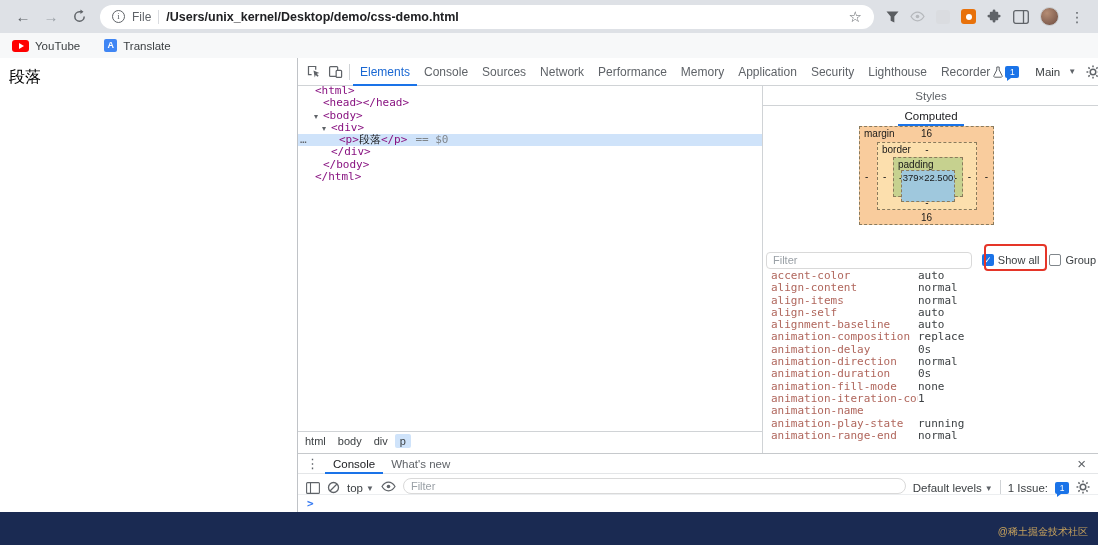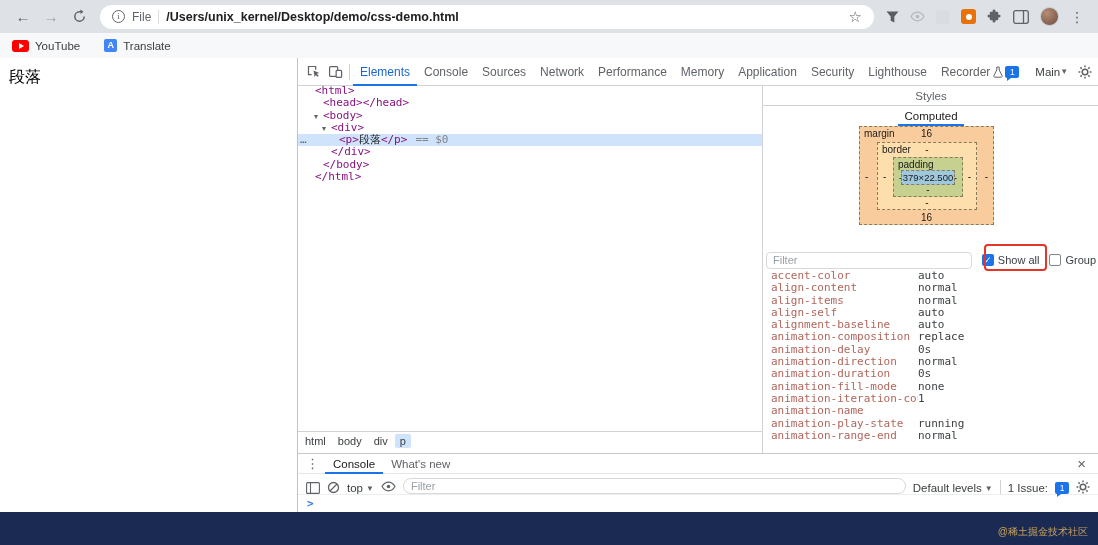--- a/index.html
+++ b/index.html
@@ -38,21 +38,21 @@
 
   
   .dt-tabbar{position:absolute;left:0;top:0;width:100%;height:28px;display:flex;align-items:center;border-bottom:1px solid #d0d3d6;padding:0 4px;}
   .dt-icon{width:22px;height:22px;display:flex;align-items:center;justify-content:center;flex:0 0 auto;}
   .dt-sep{width:1px;height:16px;background:#d0d3d6;margin:0 3px;flex:0 0 auto;}
   .dt-tab{padding:0 7px;height:28px;line-height:28px;font-size:12px;color:#5f6368;white-space:nowrap;flex:0 0 auto;}
   .dt-tab.active{color:#1967d2;box-shadow:inset 0 -2px 0 #1a73e8;}
   .flask{margin-left:-4px;margin-right:2px;display:flex;align-items:center;}
   .issue-bubble{margin-left:auto;width:14px;height:12px;background:#1a73e8;border-radius:2px;color:#fff;font-size:8.5px;line-height:12px;text-align:center;position:relative;flex:0 0 auto;}
   .issue-bubble::after{content:"";position:absolute;left:2px;bottom:-3px;border-top:3px solid #1a73e8;border-right:4px solid transparent;}
-  .ctx-select{margin-left:16px;display:flex;align-items:center;gap:0;font-size:11.5px;color:#3c4043;flex:0 0 auto;}
+  .ctx-select{margin-left:16px;display:flex;align-items:center;gap:8px;font-size:11.5px;color:#3c4043;flex:0 0 auto;}
   .caret{font-size:8px;color:#5f6368;}
   .dt-right-btn{width:22px;height:22px;display:flex;align-items:center;justify-content:center;color:#5f6368;flex:0 0 auto;margin-left:6px;}
 
   
   .elements-panel{position:absolute;left:0;top:24px;width:464px;height:367px;overflow:hidden;}
   .dom-tree{position:absolute;left:0;top:0;width:100%;height:349px;padding-top:3px;font-family:"DejaVu Sans Mono","Liberation Mono",monospace;font-size:11px;}
   .tree-row{position:relative;height:12.3px;line-height:12.3px;white-space:nowrap;}
   .tree-row.selected{background:#cfe3fa;}
   .tree-row .gutter{position:absolute;left:2px;color:#5f6368;}
   .tree-row .arrow{display:inline-block;width:9px;margin-left:-9px;font-size:8px;color:#5f6368;font-family:"Liberation Sans",sans-serif;}
@@ -73,21 +73,21 @@
   .box-model{position:absolute;left:0;top:20px;width:100%;height:140px;font-size:10px;color:#1a1a1a;}
   .bm{position:absolute;border:1px dashed #8a7a5c;}
   .bm-label{position:absolute;top:1px;left:4px;}
   .bm-top{position:absolute;top:1px;left:0;right:0;text-align:center;}
   .bm-bottom{position:absolute;bottom:1px;left:0;right:0;text-align:center;}
   .bm-left{position:absolute;left:5px;top:50%;transform:translateY(-50%);}
   .bm-right{position:absolute;right:5px;top:50%;transform:translateY(-50%);}
   .bm-margin{left:96px;top:20px;width:135px;height:99px;background:#f9cc9d;}
   .bm-border{left:17px;top:15px;width:100px;height:68px;background:#fcdfad;}
   .bm-padding{left:15px;top:14px;width:70px;height:40px;background:#c6d18f;}
-  .bm-content{left:7px;top:12px;width:54px;height:15px;background:#9fc8dd;text-align:center;line-height:13px;font-size:9.5px;}
+  .bm-content{left:7px;top:12px;width:54px;height:32px;background:#9fc8dd;text-align:center;line-height:13px;font-size:9.5px;}
 
   
   .filter-row{position:absolute;left:0;top:162px;width:100%;height:24px;display:flex;align-items:center;padding:0 3px;}
   .filter-input{width:214px;height:17px;border:1px solid #d9d9d9;border-radius:4px;font-size:11px;padding:0 6px;font-family:"Liberation Sans",sans-serif;color:#202124;outline:none;}
   .filter-input::placeholder{color:#9aa0a6;}
   .chk-group{display:flex;align-items:center;gap:4px;margin-left:10px;font-size:11px;color:#3c4043;white-space:nowrap;}
   .chk{width:12px;height:12px;border-radius:2px;flex:0 0 auto;}
   .chk.checked{background:#1a73e8;color:#fff;font-size:9px;line-height:12px;text-align:center;}
   .chk.unchecked{background:#fff;border:1px solid #80868b;}
   .redbox{position:absolute;left:221px;top:-4px;width:63px;height:27px;border:2px solid #e53528;border-radius:4px;pointer-events:none;}

